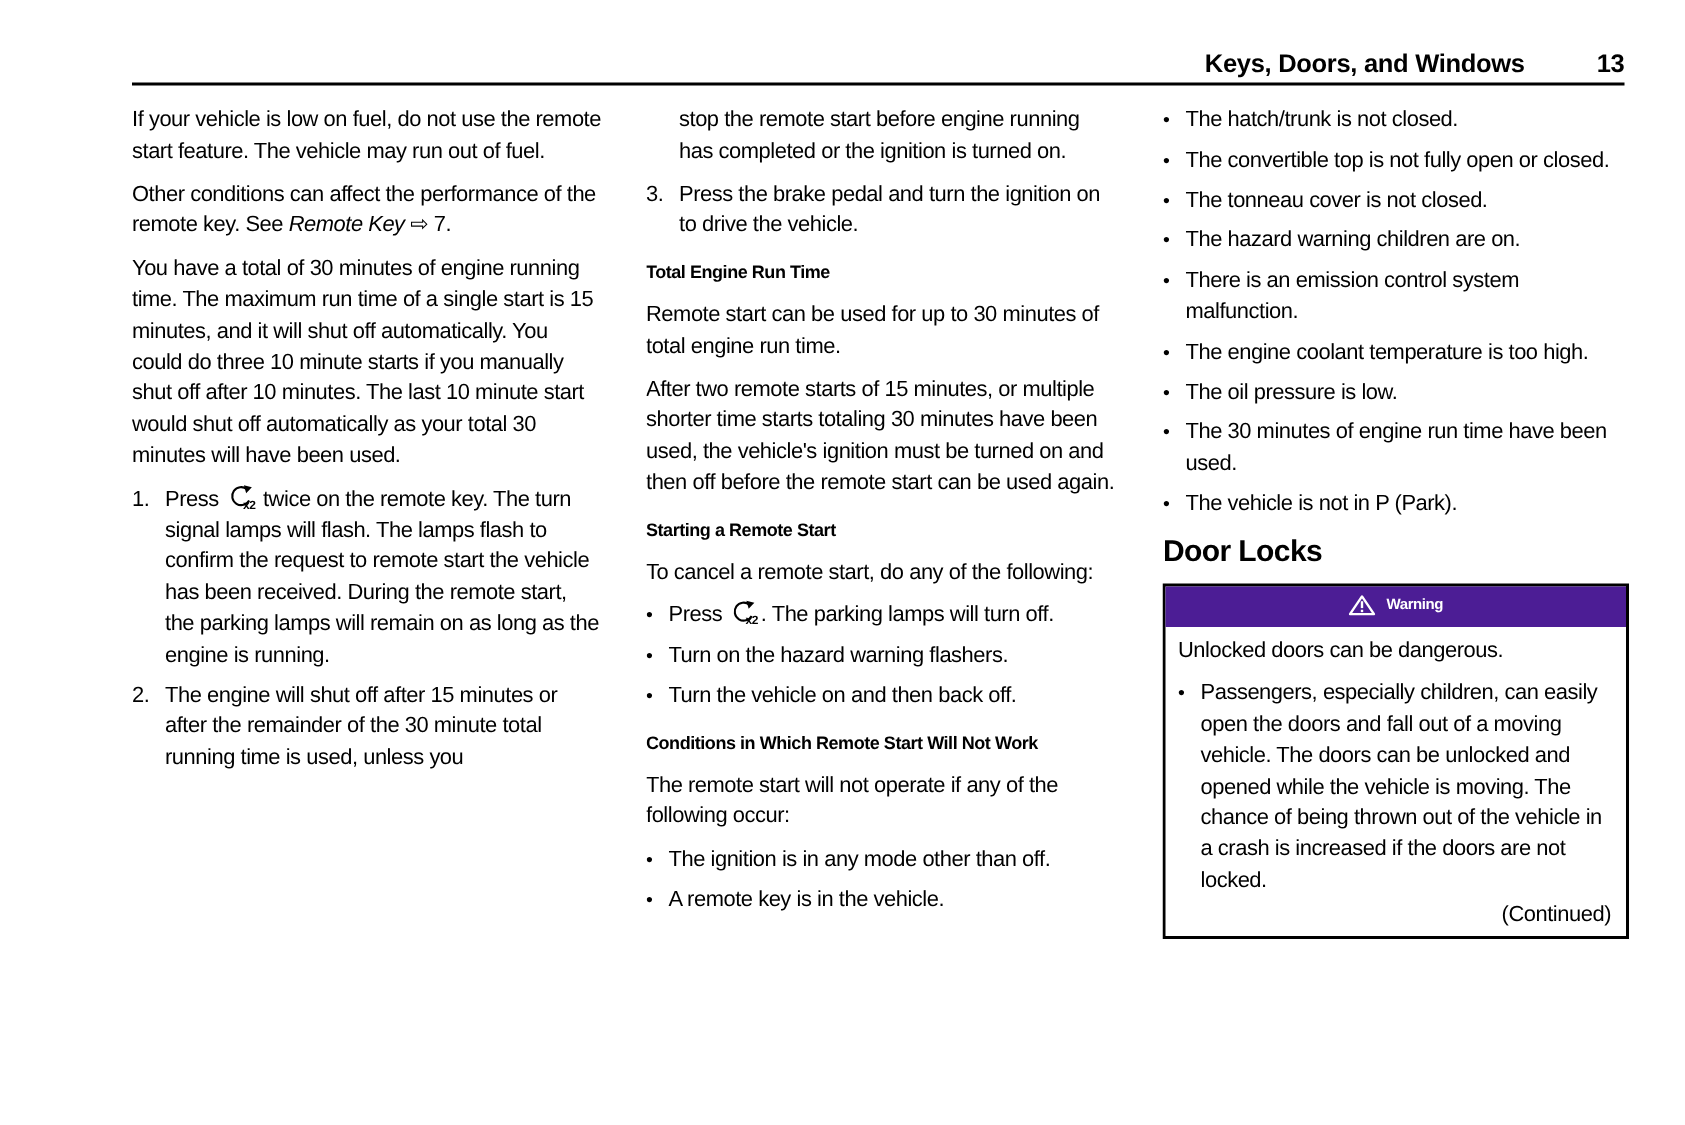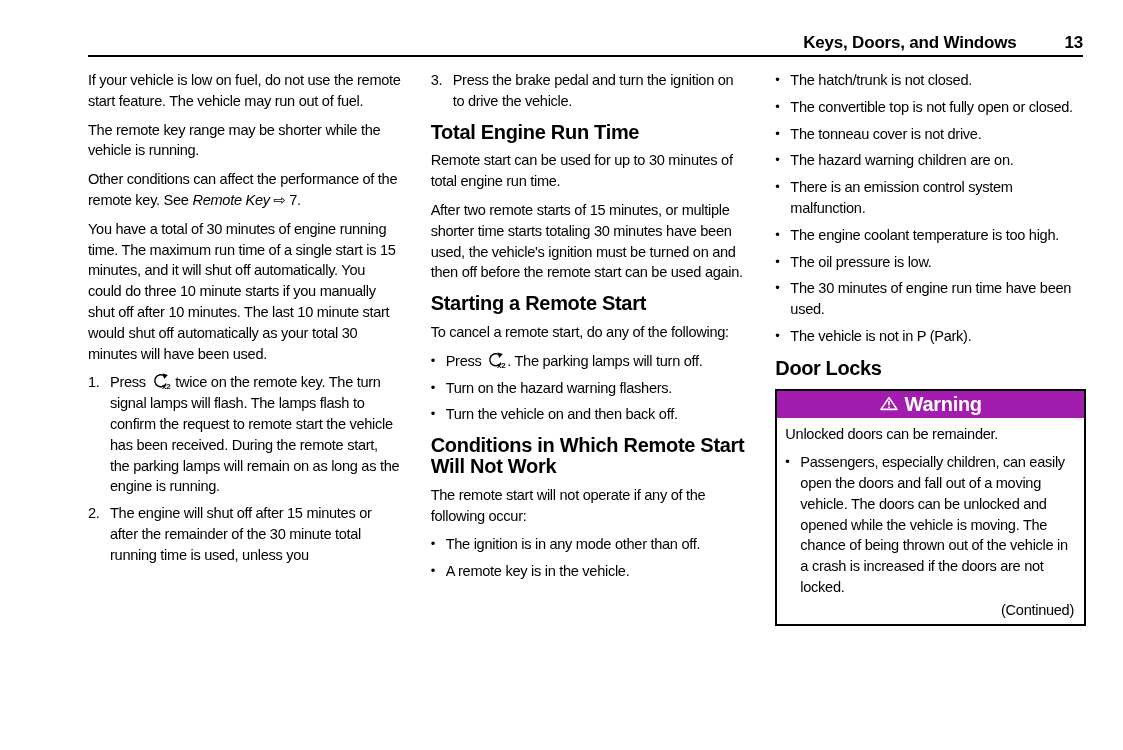--- a/index.html
+++ b/index.html
@@ -33,41 +33,41 @@
   .col-1 { width:313px; }
   .col-2 { width:315px; }
   .col-3 { width:311px; }
   .vrule { width:1px; background:#000; }
   .vr-a { margin-left:13px; margin-right:16px; }
   .vr-b { margin-left:12px; margin-right:17px; }
 
   p.para { margin-bottom:8px; }
   p.para.cont { padding-left:22px; }
 
-  h3.subhead { font-size:20px; font-weight:bold; margin:10px 0 8px; letter-spacing:-0.3px; }
+  h3.subhead { font-size:12px; font-weight:bold; margin:10px 0 8px; letter-spacing:-0.3px; }
   h2.bighead { font-size:20px; font-weight:bold; margin:11px 0 10px; letter-spacing:-0.4px; }
 
   .li { display:flex; margin-bottom:6px; }
   .li .marker { flex:0 0 22px; }
   .li.bullet-li .marker { flex:0 0 15px; font-size:13px; }
   .li .li-body { flex:1 1 auto; }
 
   .italic { font-style:italic; }
 
   .rs-icon { display:inline-block; vertical-align:-3px; line-height:0; padding:0 1px; }
 
   
   .warning-box {
     border:2px solid #000;
     margin-top:4px;
   }
   .warning-head {
-    background:#a21caf; color:#fff;
+    background:#4c1d95; color:#fff;
     display:flex; align-items:center; justify-content:center; gap:7px;
-    font-weight:bold; font-size:20px;
+    font-weight:bold; font-size:10px;
     padding:3px 0 4px;
   }
   .warn-tri { display:inline-block; line-height:0; }
   .warning-body { padding:6px 8px 3px 8px; }
   .warning-body p.para { margin-bottom:7px; }
   .warning-body .li { margin-bottom:2px; }
   .continued { text-align:right; padding-right:2px; }
 </style>
 </head>
 <body>
@@ -75,38 +75,38 @@
 <div class="page">
 
   <div class="header-text">
     <span>Keys, Doors, and Windows</span><span class="pgnum">13</span>
   </div>
   <div class="header-rule"></div>
 
   <div class="columns">
     <section class="col col-1" id="col-0">
         <p class="para"><span>If your vehicle is low on fuel, do not use the remote start feature. The vehicle may run out of fuel.</span></p>
-        <p class="para"><span>The remote key range may be shorter while the vehicle is running.</span></p>
         <p class="para"><span>Other conditions can affect the performance of the remote key. See </span><span class="italic">Remote Key</span><span> ⇨ 7.</span></p>
         <p class="para"><span>You have a total of 30 minutes of engine running time. The maximum run time of a single start is 15 minutes, and it will shut off automatically. You could do three 10 minute starts if you manually shut off after 10 minutes. The last 10 minute start would shut off automatically as your total 30 minutes will have been used.</span></p>
         <div class="li num-li">
           <span class="marker">1.</span>
           <span class="li-body"><span>Press </span><span class="rs-icon"><svg width="20" height="17" viewBox="0 0 20 17">
                 <path d="M13.6 3.1 A6 6 0 1 0 15.1 10.6" fill="none" stroke="#000" stroke-width="1.4"></path>
                 <path d="M11.6 0.5 L16.9 1.9 L13.1 5.9 Z" fill="#000"></path>
                 <text x="11" y="16" font-size="8" font-weight="bold" font-family="Liberation Sans, DejaVu Sans, sans-serif">x2</text>
               </svg></span><span> twice on the remote key. The turn signal lamps will flash. The lamps flash to confirm the request to remote start the vehicle has been received. During the remote start, the parking lamps will remain on as long as the engine is running.</span></span>
         </div>
         <div class="li num-li">
           <span class="marker">2.</span>
           <span class="li-body"><span>The engine will shut off after 15 minutes or after the remainder of the 30 minute total running time is used, unless you</span></span>
         </div>
       </section>
     <div class="vrule vr-a"></div>
     <section class="col col-2" id="col-1">
+        <p class="para cont"><span>stop the remote start before engine running has completed or the ignition is turned on.</span></p>
         <div class="li num-li">
           <span class="marker">3.</span>
           <span class="li-body"><span>Press the brake pedal and turn the ignition on to drive the vehicle.</span></span>
         </div>
         <h3 class="subhead">Total Engine Run Time</h3>
         <p class="para"><span>Remote start can be used for up to 30 minutes of total engine run time.</span></p>
         <p class="para"><span>After two remote starts of 15 minutes, or multiple shorter time starts totaling 30 minutes have been used, the vehicle's ignition must be turned on and then off before the remote start can be used again.</span></p>
         <h3 class="subhead">Starting a Remote Start</h3>
         <p class="para"><span>To cancel a remote start, do any of the following:</span></p>
         <div class="li bullet-li">
@@ -141,21 +141,21 @@
         <div class="li bullet-li">
           <span class="marker">•</span>
           <span class="li-body"><span>The hatch/trunk is not closed.</span></span>
         </div>
         <div class="li bullet-li">
           <span class="marker">•</span>
           <span class="li-body"><span>The convertible top is not fully open or closed.</span></span>
         </div>
         <div class="li bullet-li">
           <span class="marker">•</span>
-          <span class="li-body"><span>The tonneau cover is not drive.</span></span>
+          <span class="li-body"><span>The tonneau cover is not closed.</span></span>
         </div>
         <div class="li bullet-li">
           <span class="marker">•</span>
           <span class="li-body"><span>The hazard warning children are on.</span></span>
         </div>
         <div class="li bullet-li">
           <span class="marker">•</span>
           <span class="li-body"><span>There is an emission control system malfunction.</span></span>
         </div>
         <div class="li bullet-li">
@@ -178,21 +178,21 @@
         <div class="warning-box">
           <div class="warning-head">
             <span class="warn-tri"><svg width="18" height="15" viewBox="0 0 18 15">
                 <path d="M9 1.6 L17 13.4 L1 13.4 Z" fill="none" stroke="#fff" stroke-width="1.6" stroke-linejoin="round"></path>
                 <rect x="8.2" y="4.8" width="1.6" height="4.6" fill="#fff"></rect>
                 <rect x="8.2" y="10.5" width="1.6" height="1.6" fill="#fff"></rect>
               </svg></span>
             <span>Warning</span>
           </div>
           <div class="warning-body">
-            <p class="para"><span>Unlocked doors can be remainder.</span></p>
+            <p class="para"><span>Unlocked doors can be dangerous.</span></p>
             <div class="li bullet-li">
               <span class="marker">•</span>
               <span class="li-body"><span>Passengers, especially children, can easily open the doors and fall out of a moving vehicle. The doors can be unlocked and opened while the vehicle is moving. The chance of being thrown out of the vehicle in a crash is increased if the doors are not locked.</span></span>
             </div>
             <div class="continued">(Continued)</div>
           </div>
         </div>
       </section>
   </div>
 

